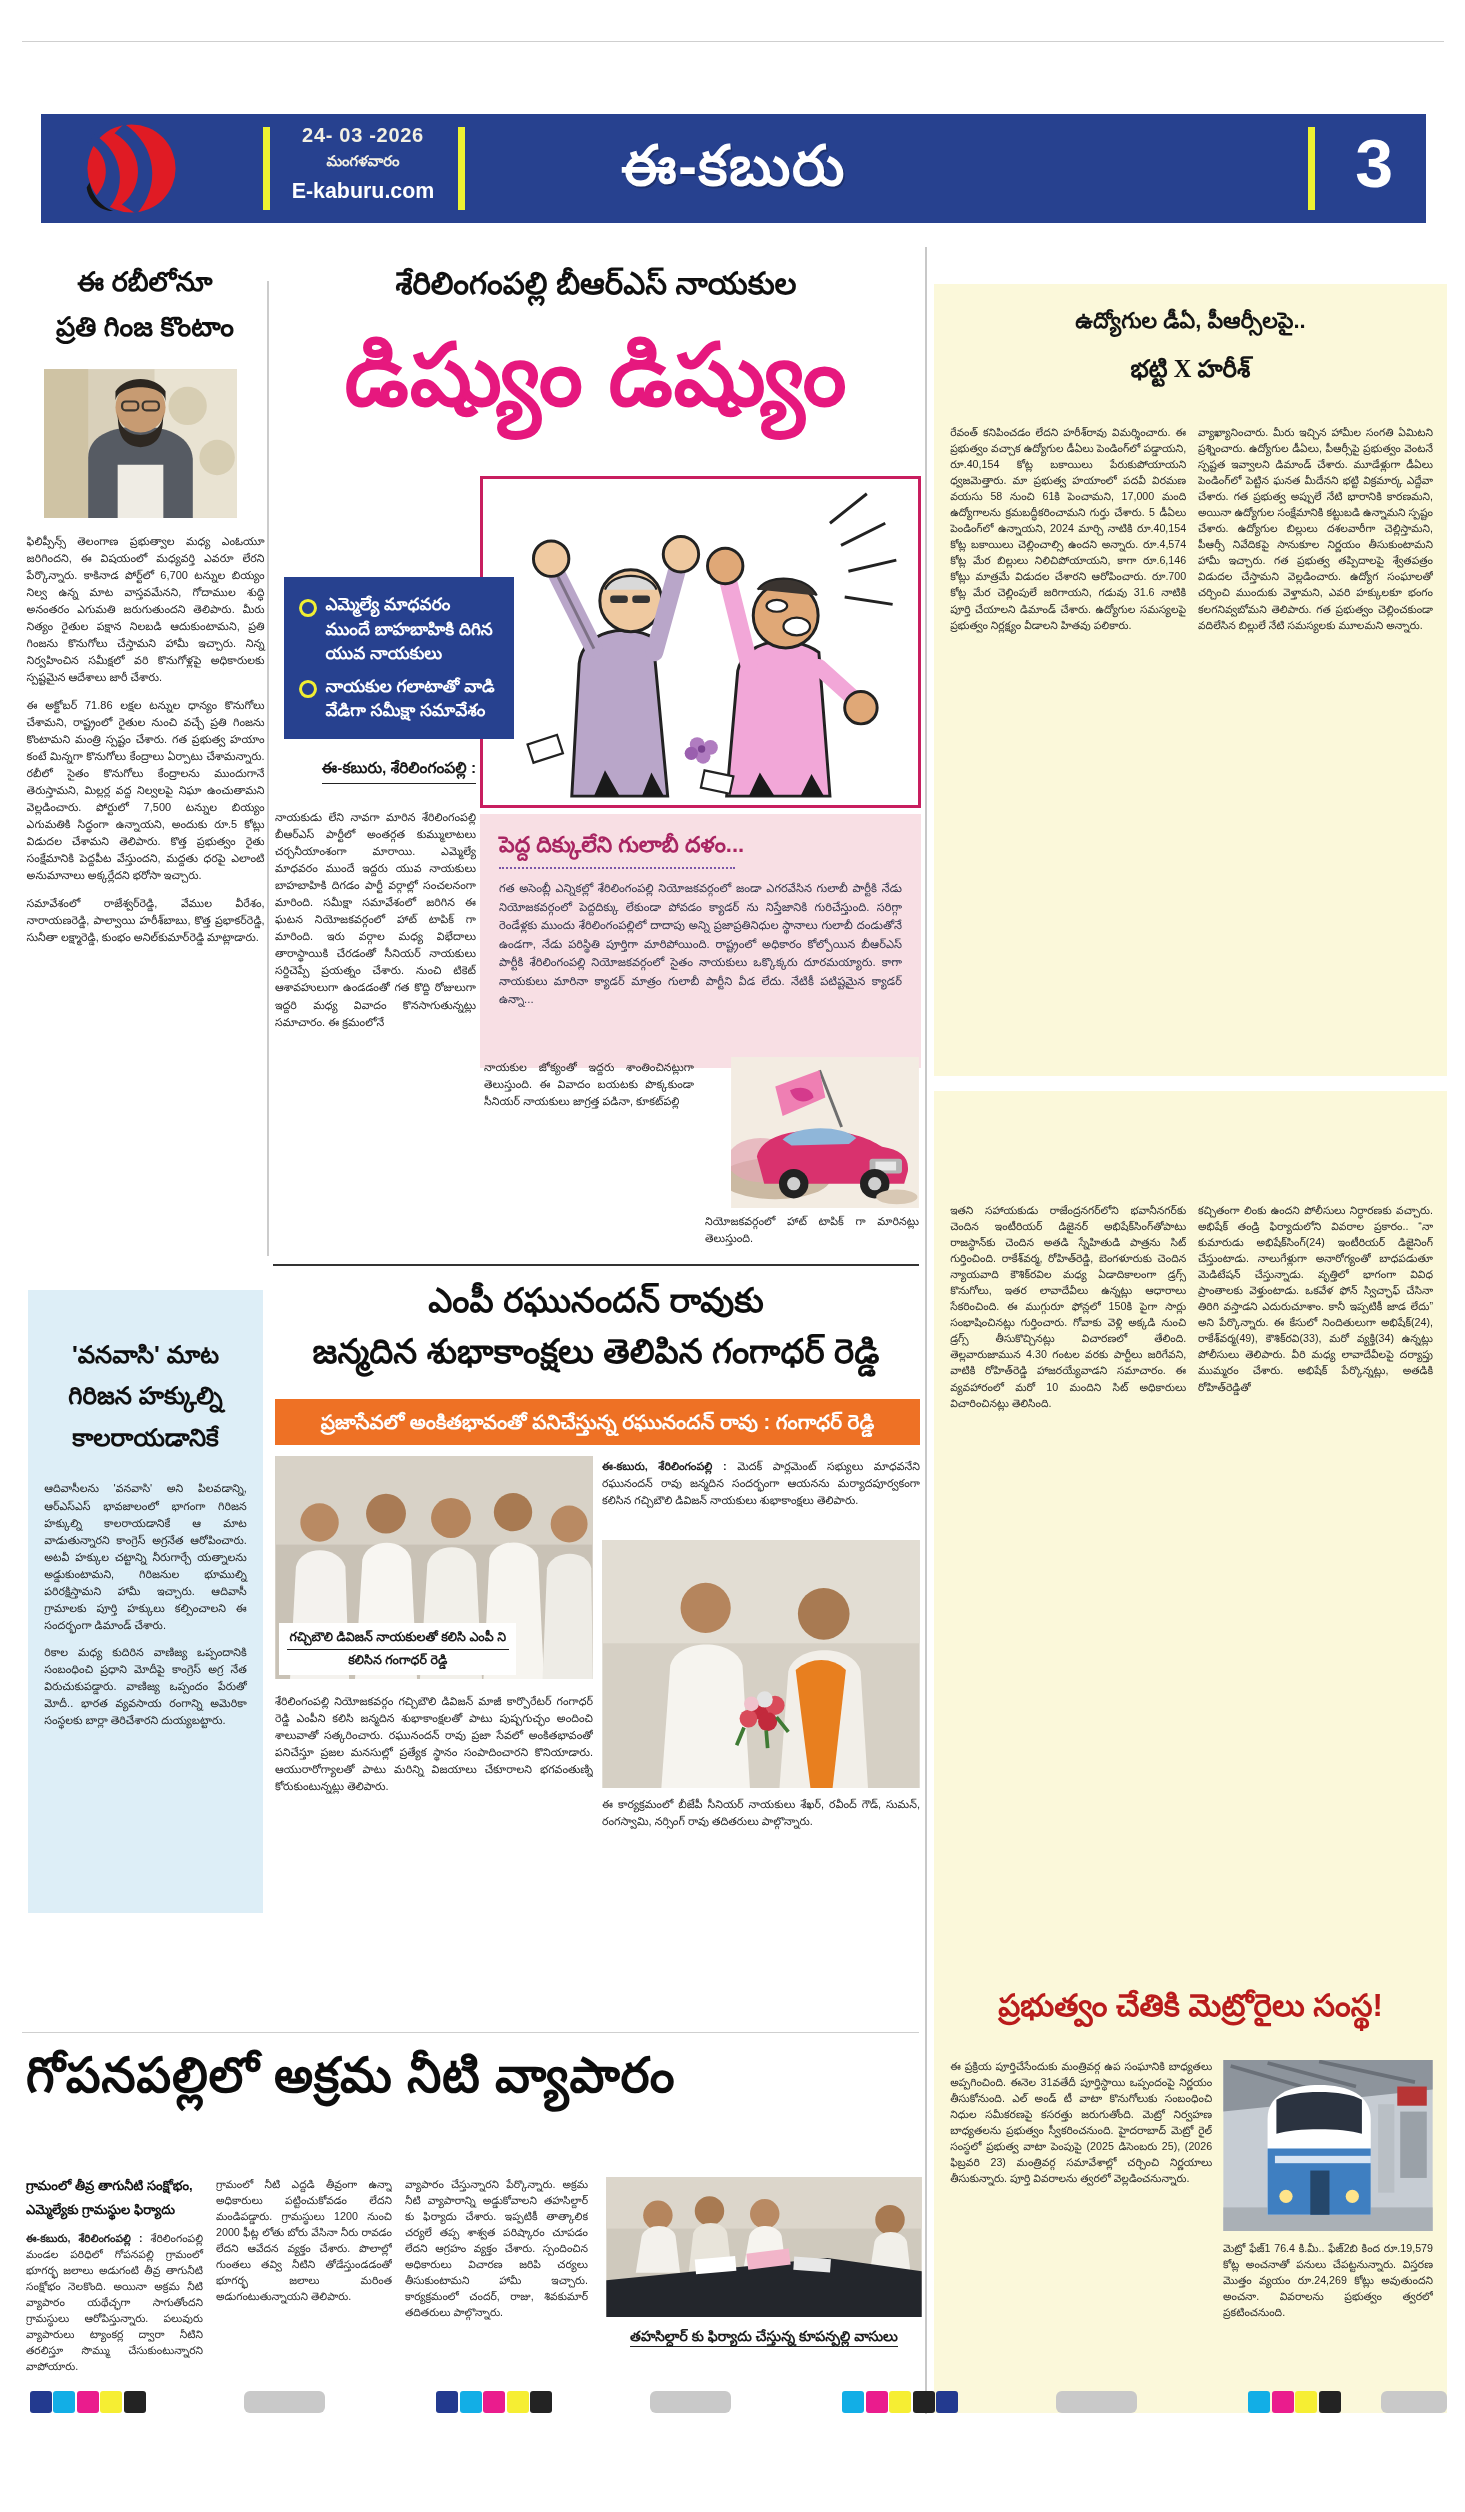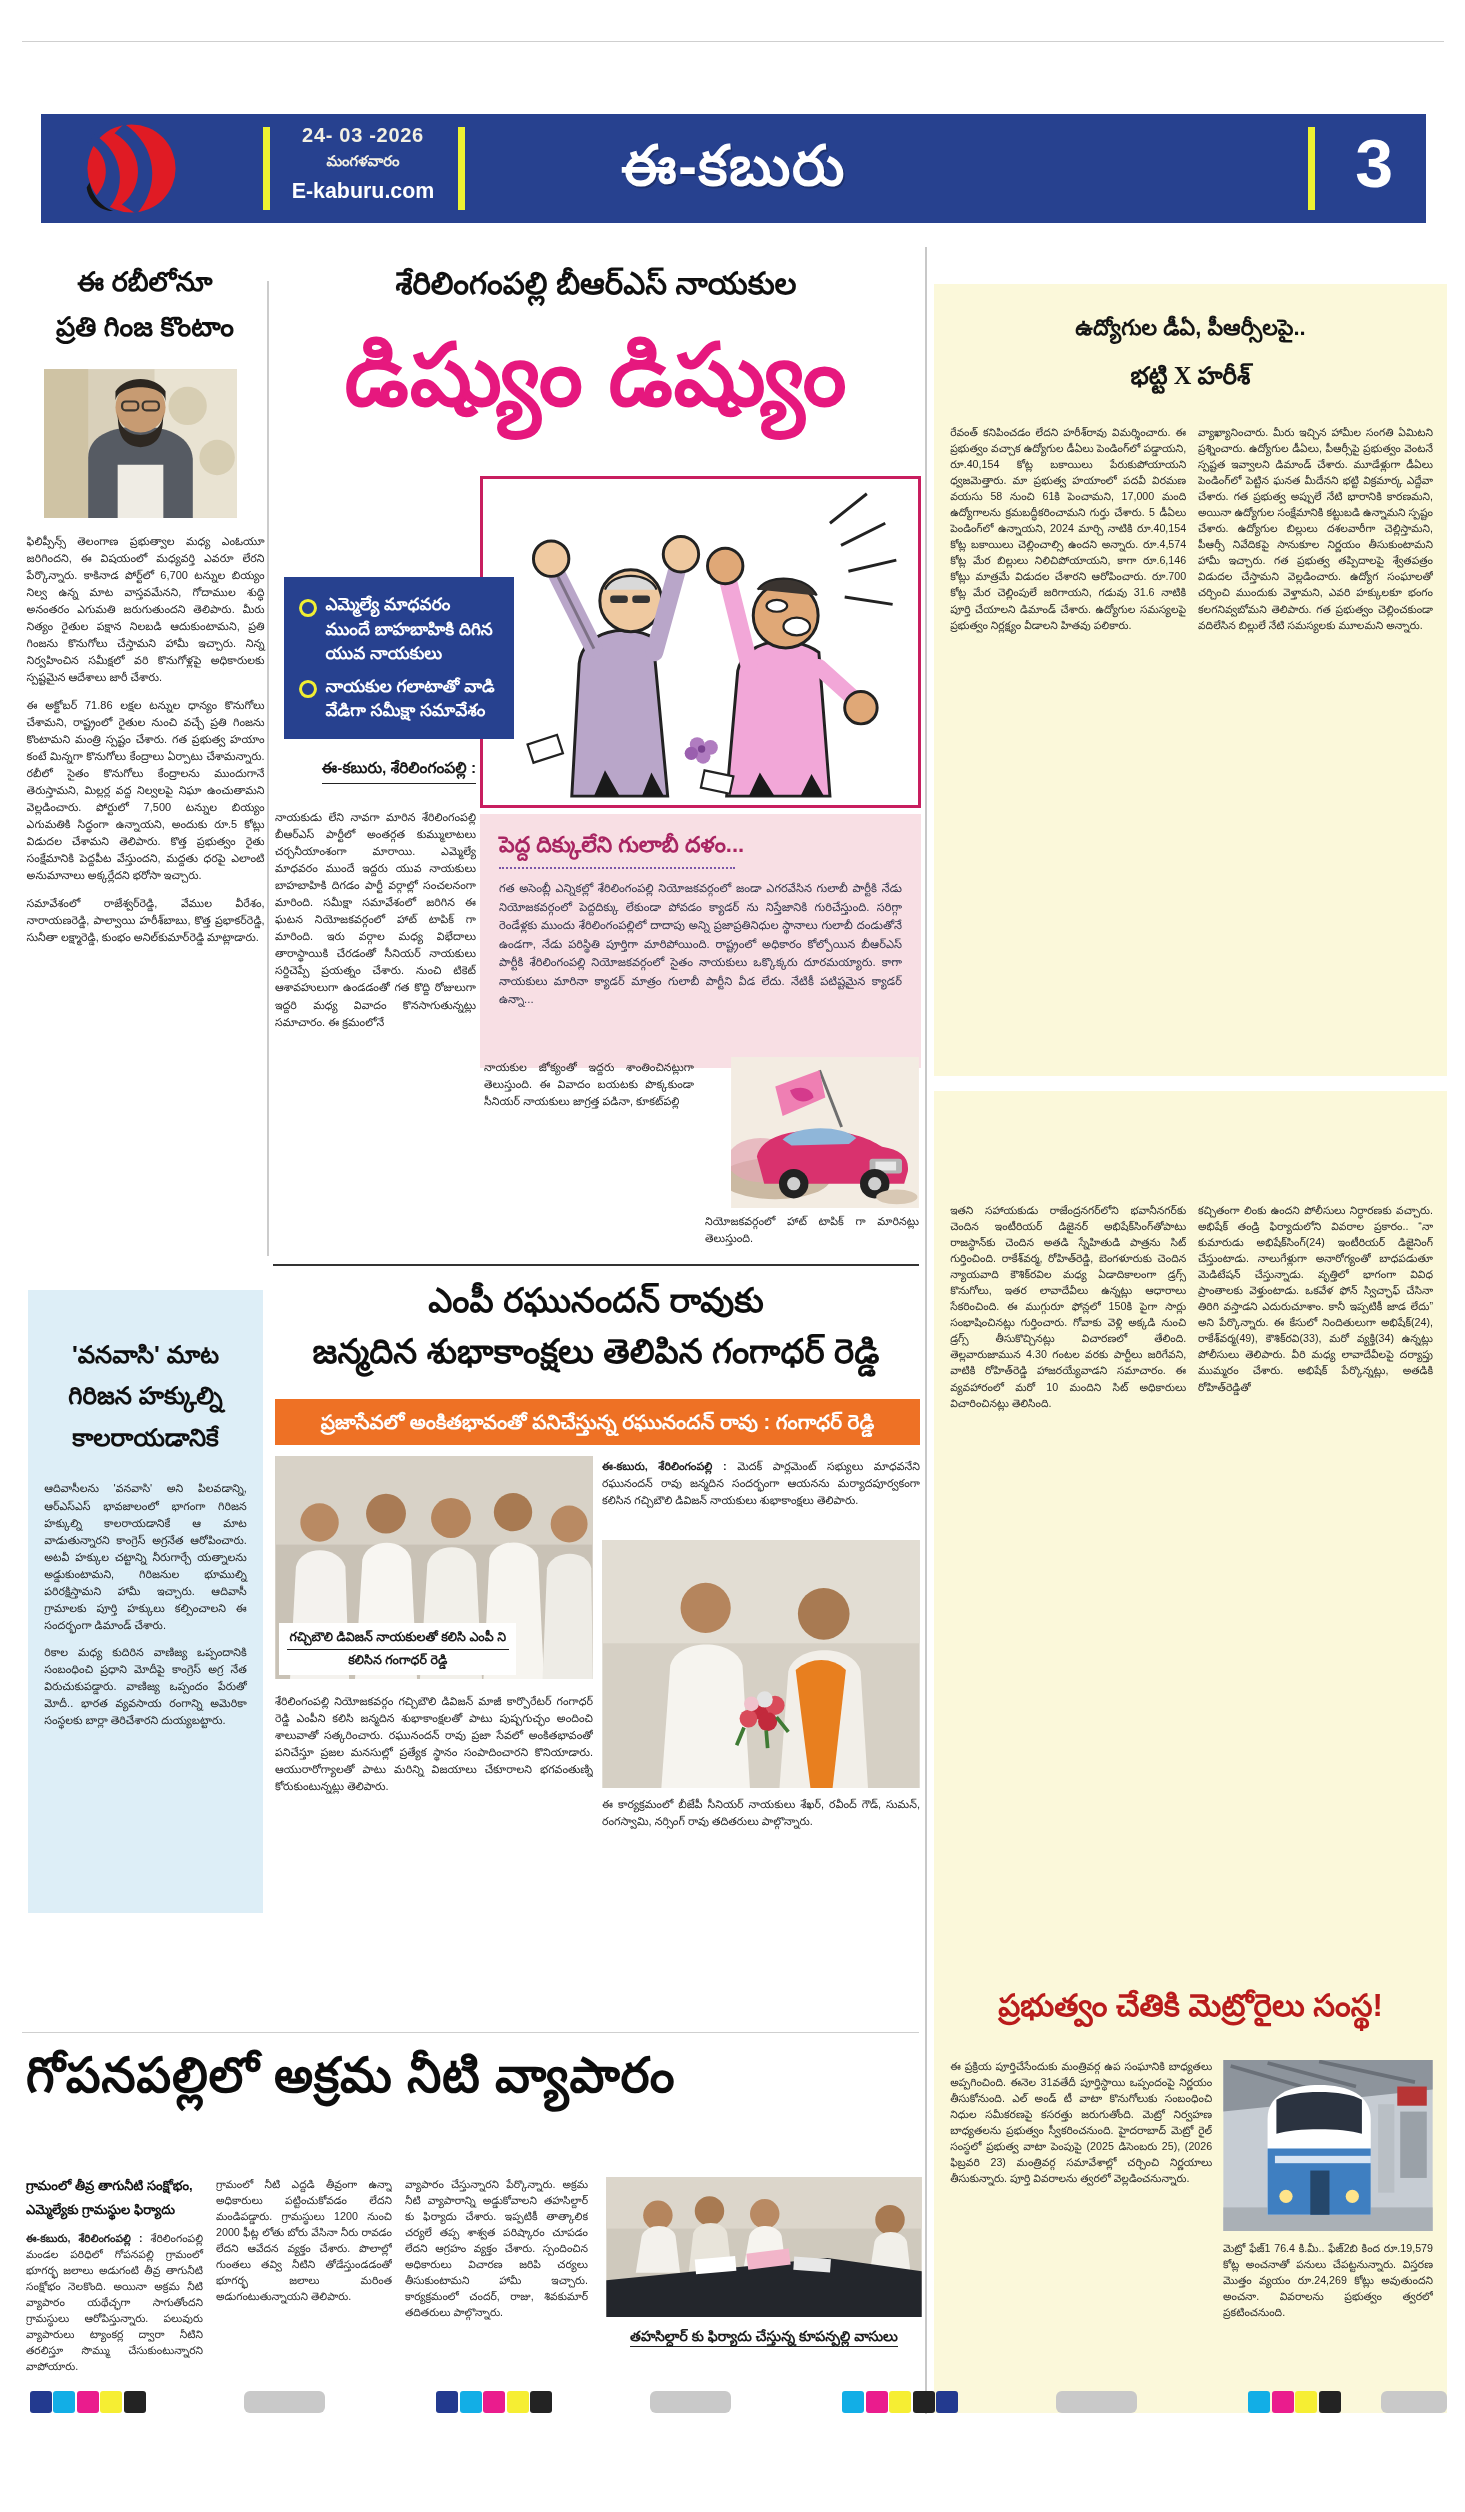--- a/index.html
+++ b/index.html
@@ -303,21 +303,21 @@
       <rect x="120" y="112" width="55" height="20" fill="#ffffff" transform="rotate(-5 120 112)"></rect>
       <rect x="190" y="104" width="58" height="22" fill="#f2b5c9" transform="rotate(-7 190 104)"></rect>
       <rect x="255" y="108" width="50" height="18" fill="#e8e8e8" transform="rotate(4 255 108)"></rect>
     </svg>
   </div>
   <div class="abs photocap" style="left:606px;top:2328px;width:316px;">
     <span>తహసిల్దార్ కు ఫిర్యాదు చేస్తున్న కూపన్పల్లి వాసులు</span>
   </div>
 
   <div class="abs cream" style="left:934px;top:284px;width:513px;height:792px;">
-    <div class="panel-h1" style="padding-top:31px;">ఉద్యోగుల డీఏ, పీఆర్సీలపై..</div>
+    <div class="panel-h1" style="padding-top:24px;">ఉద్యోగుల డీఏ, పీఆర్సీలపై..</div>
     <div class="panel-h2" style="padding-top:16.2px;">
       <span>భట్టి</span><span class="x"> X </span><span>హరీశ్</span>
     </div>
     <div class="abs body-sm jt" style="left:16.2px;top:140px;width:236px;height:628px;overflow:hidden;">రేవంత్ కనిపించడం లేదని హరీశ్‌రావు విమర్శించారు. ఈ ప్రభుత్వం వచ్చాక ఉద్యోగుల డీఏలు పెండింగ్‌లో పడ్డాయని, రూ.40,154 కోట్ల బకాయిలు పేరుకుపోయాయని ధ్వజమెత్తారు. మా ప్రభుత్వ హయాంలో పదవీ విరమణ వయసు 58 నుంచి 61కి పెంచామని, 17,000 మంది ఉద్యోగాలను క్రమబద్ధీకరించామని గుర్తు చేశారు. 5 డీఏలు పెండింగ్‌లో ఉన్నాయని, 2024 మార్చి నాటికి రూ.40,154 కోట్ల బకాయిలు చెల్లించాల్సి ఉందని అన్నారు. రూ.4,574 కోట్ల మేర బిల్లులు నిలిచిపోయాయని, కాగా రూ.6,146 కోట్లు మాత్రమే విడుదల చేశారని ఆరోపించారు. రూ.700 కోట్ల మేర చెల్లింపులే జరిగాయని, గడువు 31.6 నాటికి పూర్తి చేయాలని డిమాండ్ చేశారు. ఉద్యోగుల సమస్యలపై ప్రభుత్వం నిర్లక్ష్యం వీడాలని హితవు పలికారు.</div>
     <div class="abs body-sm jt" style="left:264px;top:140px;width:235px;height:628px;overflow:hidden;">వ్యాఖ్యానించారు. మీరు ఇచ్చిన హామీల సంగతి ఏమిటని ప్రశ్నించారు. ఉద్యోగుల డీఏలు, పీఆర్సీపై ప్రభుత్వం వెంటనే స్పష్టత ఇవ్వాలని డిమాండ్ చేశారు. మూడేళ్లుగా డీఏలు పెండింగ్‌లో పెట్టిన ఘనత మీదేనని భట్టి విక్రమార్క ఎద్దేవా చేశారు. గత ప్రభుత్వ అప్పులే నేటి భారానికి కారణమని, అయినా ఉద్యోగుల సంక్షేమానికి కట్టుబడి ఉన్నామని స్పష్టం చేశారు. ఉద్యోగుల బిల్లులు దశలవారీగా చెల్లిస్తామని, పీఆర్సీ నివేదికపై సానుకూల నిర్ణయం తీసుకుంటామని హామీ ఇచ్చారు. గత ప్రభుత్వ తప్పిదాలపై శ్వేతపత్రం విడుదల చేస్తామని వెల్లడించారు. ఉద్యోగ సంఘాలతో చర్చించి ముందుకు వెళ్తామని, ఎవరి హక్కులకూ భంగం కలగనివ్వబోమని తెలిపారు. గత ప్రభుత్వం చెల్లించకుండా వదిలేసిన బిల్లులే నేటి సమస్యలకు మూలమని అన్నారు.</div>
   </div>
 
   <div class="abs cream" style="left:934px;top:1091px;width:513px;height:1322px;">
     <div class="abs body-sm jt" style="left:16.2px;top:111px;width:236px;height:746px;overflow:hidden;">ఇతని సహాయకుడు రాజేంద్రనగర్‌లోని భవానీనగర్‌కు చెందిన ఇంటీరియర్ డిజైనర్ అభిషేక్‌సింగ్‌తోపాటు రాజస్థాన్‌కు చెందిన అతడి స్నేహితుడి పాత్రను సిట్ గుర్తించింది. రాకేశ్‌వర్మ, రోహిత్‌రెడ్డి, బెంగళూరుకు చెందిన న్యాయవాది కౌశిక్‌రవిల మధ్య ఏడాదికాలంగా డ్రగ్స్ కొనుగోలు, ఇతర లావాదేవీలు ఉన్నట్లు ఆధారాలు సేకరించింది. ఈ ముగ్గురూ ఫోన్లలో 150కి పైగా సార్లు సంభాషించినట్లు గుర్తించారు. గోవాకు వెళ్లి అక్కడి నుంచి డ్రగ్స్ తీసుకొచ్చినట్లు విచారణలో తేలింది. తెల్లవారుజామున 4.30 గంటల వరకు పార్టీలు జరిగేవని, వాటికి రోహిత్‌రెడ్డి హాజరయ్యేవాడని సమాచారం. ఈ వ్యవహారంలో మరో 10 మందిని సిట్ అధికారులు విచారించినట్లు తెలిసింది.</div>
     <div class="abs body-sm jt" style="left:264px;top:111px;width:235px;height:746px;overflow:hidden;">కచ్చితంగా లింకు ఉందని పోలీసులు నిర్ధారణకు వచ్చారు. అభిషేక్ తండ్రి ఫిర్యాదులోని వివరాల ప్రకారం.. “నా కుమారుడు అభిషేక్‌సింగ్(24) ఇంటీరియర్ డిజైనింగ్ చేస్తుంటాడు. నాలుగేళ్లుగా అనారోగ్యంతో బాధపడుతూ మెడిటేషన్ చేస్తున్నాడు. వృత్తిలో భాగంగా వివిధ ప్రాంతాలకు వెళ్తుంటాడు. ఒకవేళ ఫోన్ స్విచ్ఛాఫ్ చేసినా తిరిగి వస్తాడని ఎదురుచూశాం. కానీ ఇప్పటికీ జాడ లేదు” అని పేర్కొన్నారు. ఈ కేసులో నిందితులుగా అభిషేక్(24), రాకేశ్‌వర్మ(49), కౌశిక్‌రవి(33), మరో వ్యక్తి(34) ఉన్నట్లు పోలీసులు తెలిపారు. వీరి మధ్య లావాదేవీలపై దర్యాప్తు ముమ్మరం చేశారు. అభిషేక్ పేర్కొన్నట్లు, అతడికి రోహిత్‌రెడ్డితో</div>

